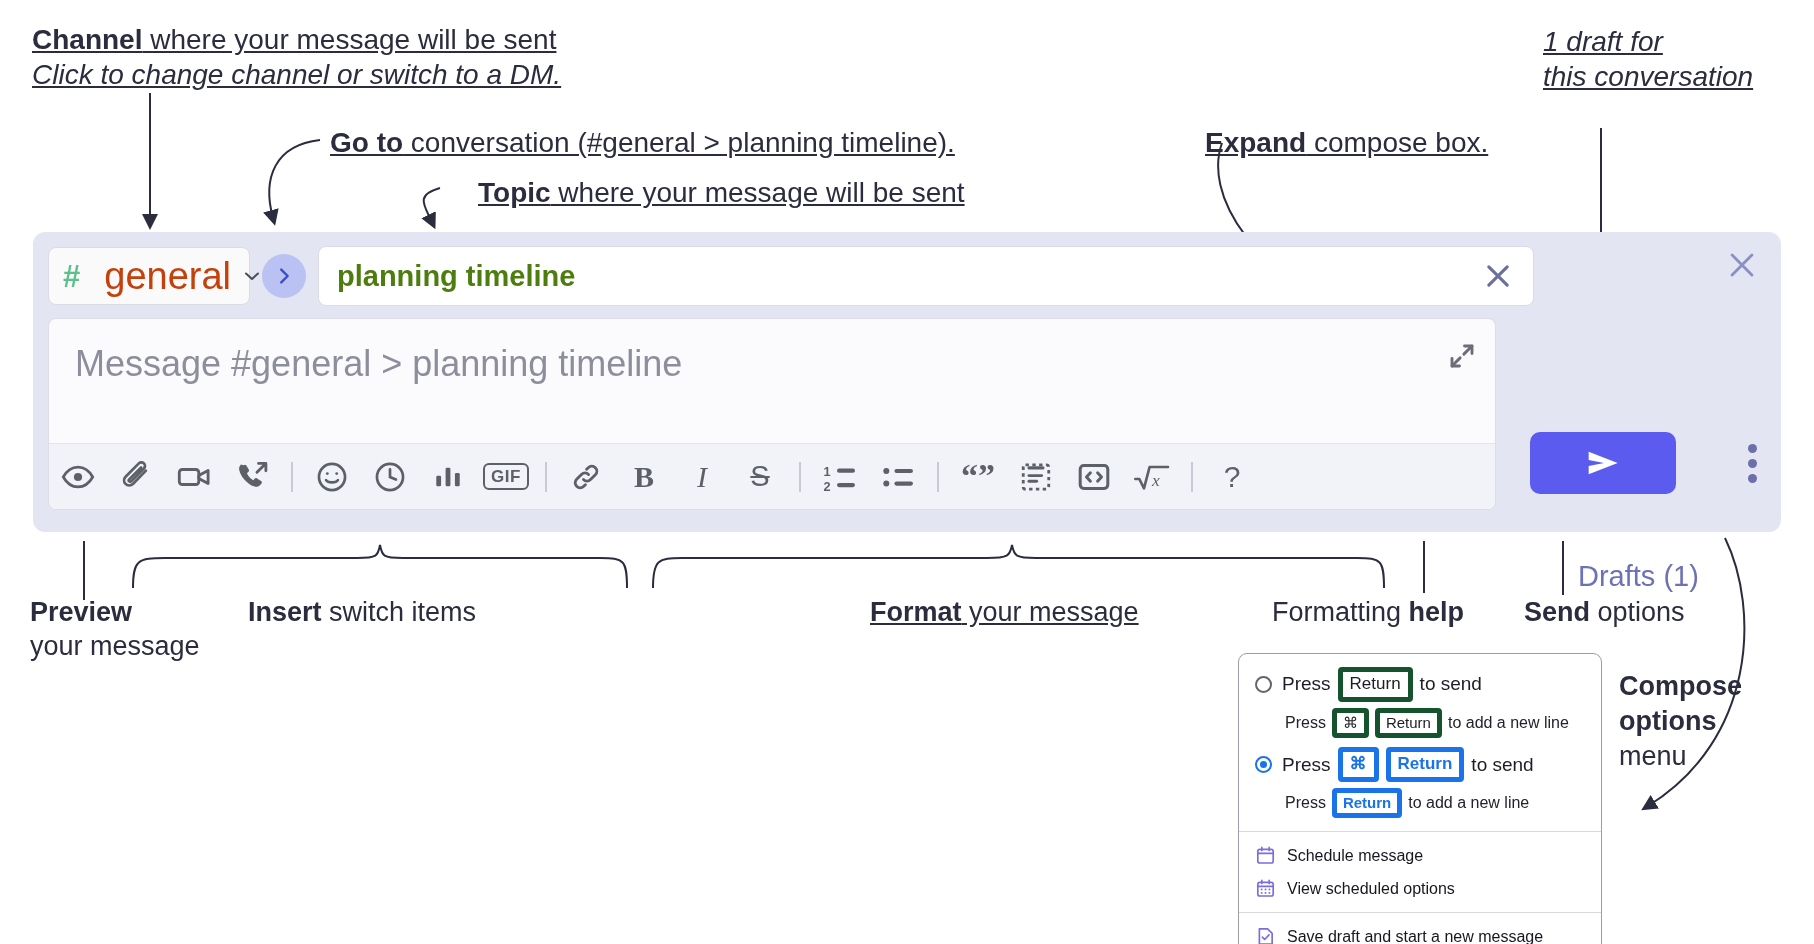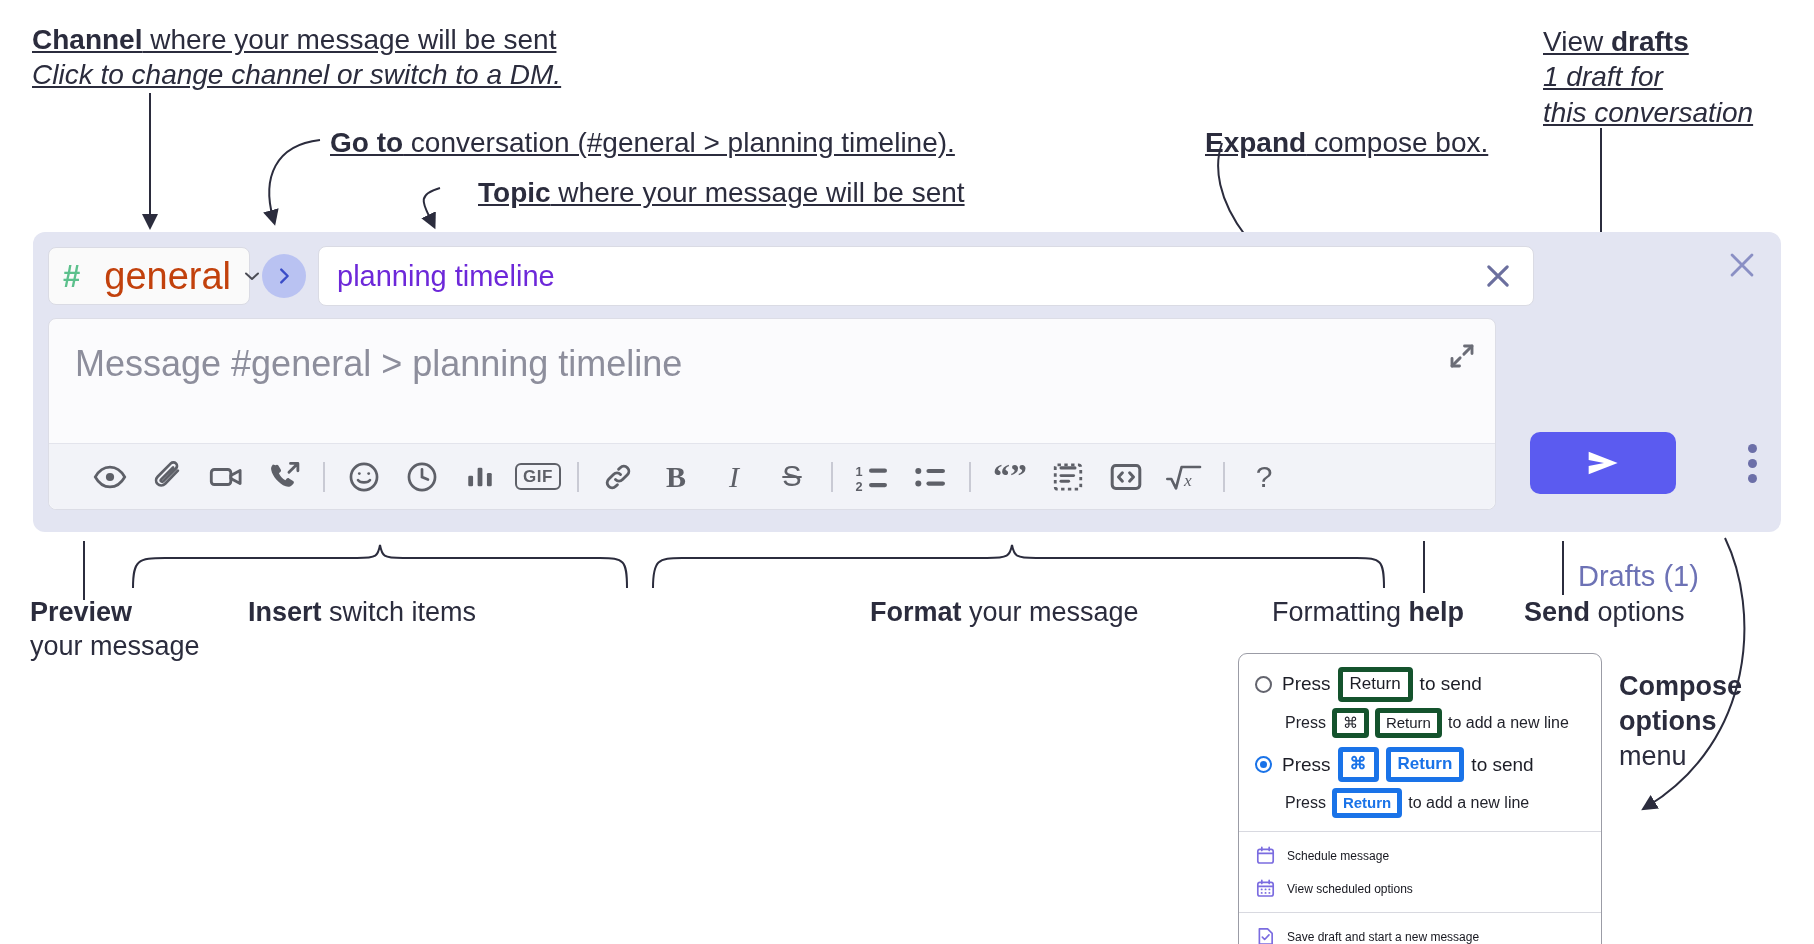--- a/index.html
+++ b/index.html
@@ -40,39 +40,39 @@
   .chev { margin-left: auto; display: flex; align-items: center; }
   .goto-btn {
     width: 44px; height: 44px; border-radius: 50%;
     background: #b9c2f2; display: flex; align-items: center; justify-content: center;
   }
   .topic-field {
     width: 1216px; height: 60px; background: #ffffff;
     border: 1px solid #dadbe4; border-radius: 8px;
     display: flex; align-items: center; padding: 0 18px;
   }
-  .topic-text { font-size: 29px; color: #6d28d9; }
+  .topic-text { font-size: 29px; color: #4d7c0f; font-weight: bold; }
   .topic-clear { margin-left: auto; display: flex; align-items: center; }
 
   .msg-box {
     position: absolute; left: 15px; top: 86px;
     width: 1448px; height: 192px;
     background: #fbfbfd; border: 1px solid #dcdde6; border-radius: 8px;
   }
   .msg-placeholder {
     position: absolute; left: 26px; top: 24px;
     font-size: 36px; color: #8d8e9c;
   }
   .expand-btn { position: absolute; right: 18px; top: 22px; }
 
   .toolbar {
     position: absolute; left: 0; bottom: 0; width: 100%; height: 66px;
     background: #f2f3f8; border-top: 1px solid #e3e4ec;
     border-radius: 0 0 8px 8px;
-    display: flex; align-items: center; padding-left: 32px; gap: 0;
+    display: flex; align-items: center; padding-left: 0; gap: 0;
   }
   .tb-item {
     width: 58px; height: 58px; display: flex; align-items: center; justify-content: center;
     color: #5e6068;
   }
   .tb-sep { width: 2px; height: 30px; background: #c9cad4; margin: 0 10px; }
   .gifbox {
     border: 2.5px solid #5e6068; border-radius: 6px;
     font-size: 17px; font-weight: 700; letter-spacing: .5px;
     padding: 3px 6px; line-height: 1;
@@ -118,21 +118,21 @@
     font-size: 17px; color: #1c1d26; background:#fff; line-height:1.35;
   }
   .key.blue { border-color: #1a73e8; color: #1a73e8; font-weight: 700; }
   .key.sm { font-size: 15px; padding: 0px 6px; }
   .sub {
     display: flex; align-items: center; gap: 6px;
     padding: 3px 14px 6px 46px; font-size: 16px; color: #22232c;
   }
   .menu-div { height: 1px; background: #d8d9e0; margin: 7px 0; }
   .menu-item { display:flex; align-items:center; gap: 11px; padding: 6px 14px 6px 16px; }
-  .menu-item span.lbl { font-size: 12px; color: #16171f; }
+  .menu-item span.lbl { font-size: 16px; color: #16171f; }
 </style>
 </head>
 <body>
 
 <svg class="lines">
   <defs>
     <marker id="ah" markerWidth="9" markerHeight="9" refX="4" refY="4.5" orient="auto">
       <path d="M0,0.5 L8,4.5 L0,8.5 z" fill="#2b2c3d"></path>
     </marker>
   </defs>
@@ -175,35 +175,34 @@
 
 <div class="anno t-lg" style="left:478px; top:175px;">
   <b>Topic</b><span> where your message will be sent</span>
 </div>
 
 <div class="anno t-lg" style="left:1205px; top:125px;">
   <b>Expand</b><span> compose box.</span>
 </div>
 
 <div class="anno t-lg" style="left:1543px; top:24px; width:260px;">
-  <div><span>View </span><b>drafts</b></div>
   <div><i>1 draft for</i></div>
   <div><i>this conversation</i></div>
 </div>
 
 <div class="anno t-md" style="left:30px; top:595px; width:240px;">
   <div><b>Preview</b></div>
   <div><span>your message</span></div>
 </div>
 
 <div class="anno t-md" style="left:248px; top:595px;">
   <b>Insert</b><span> switch items</span>
 </div>
 
-<div class="anno t-md" style="left:870px; top:595px;">
+<div class="anno t-md" style="left:870px; top:595px;text-decoration:underline;">
   <b>Format</b><span> your message</span>
 </div>
 
 <div class="anno t-md" style="left:1272px; top:595px;">
   <span>Formatting </span><b>help</b>
 </div>
 
 <div class="anno t-md" style="left:1524px; top:595px;">
   <b>Send</b><span> options</span>
 </div>

